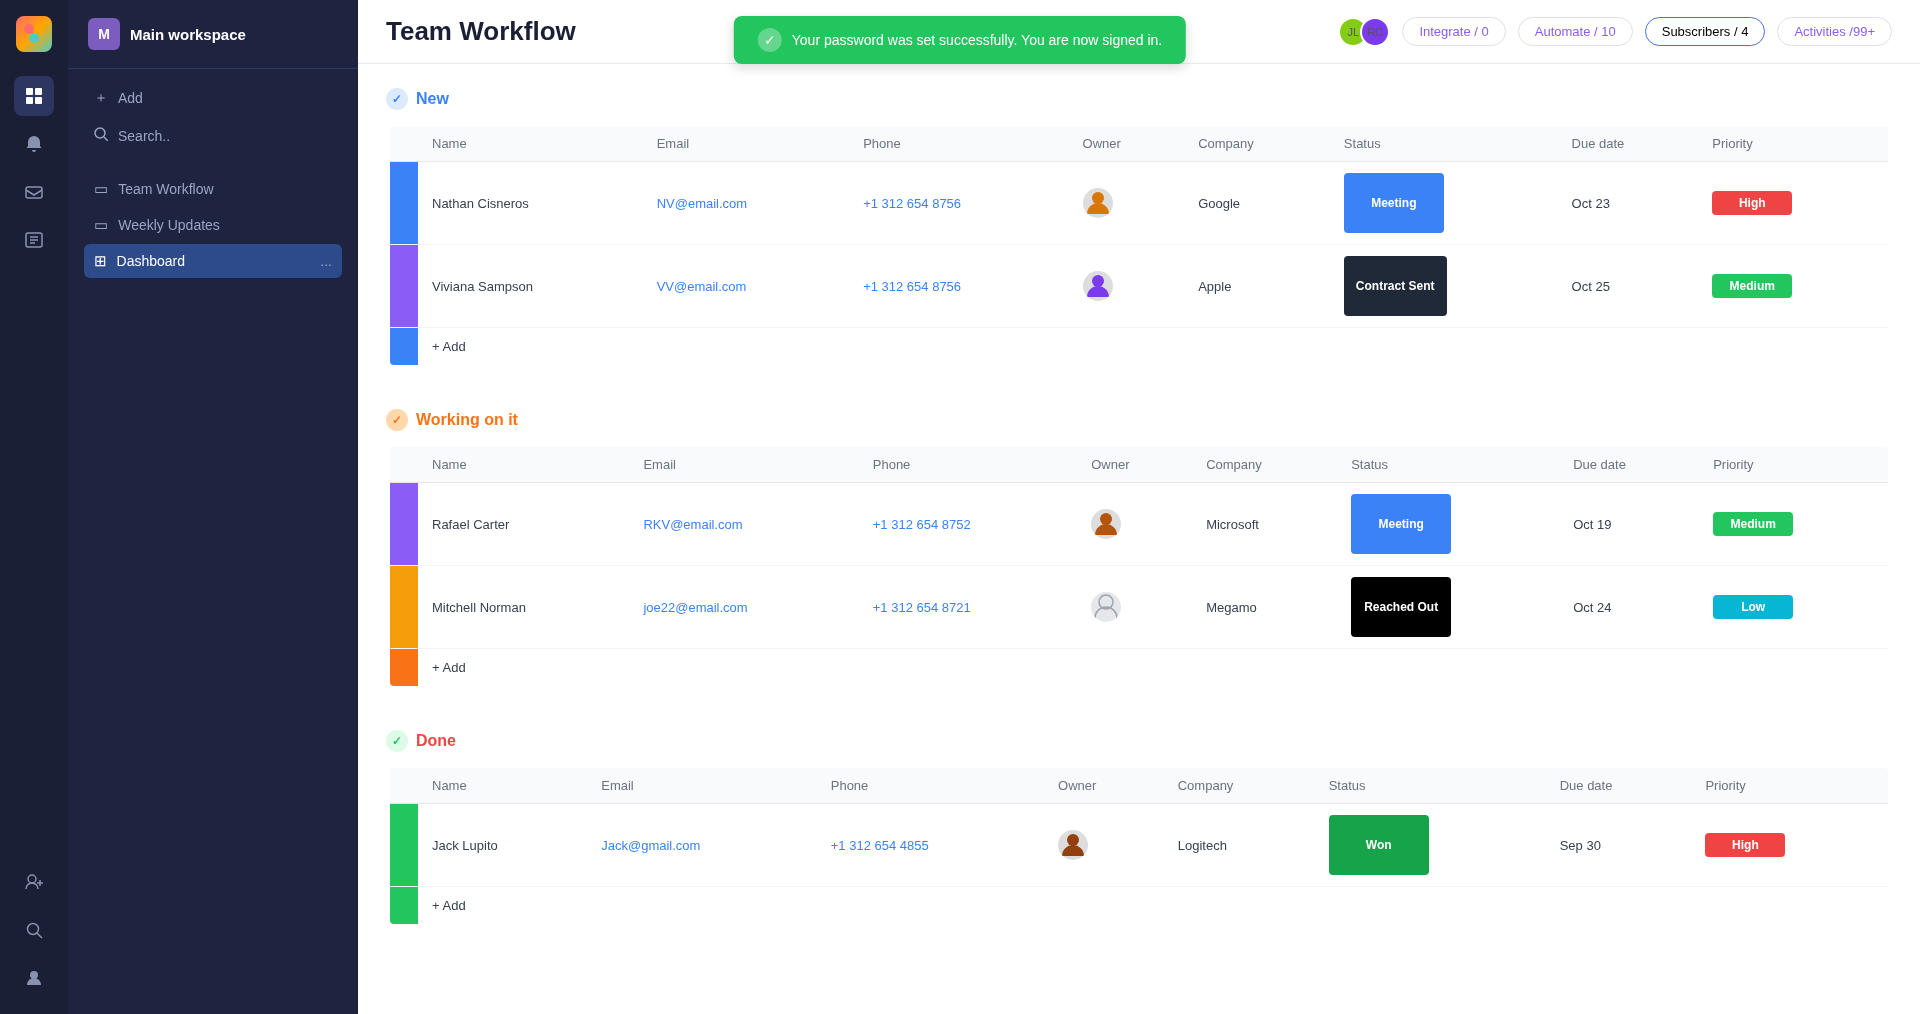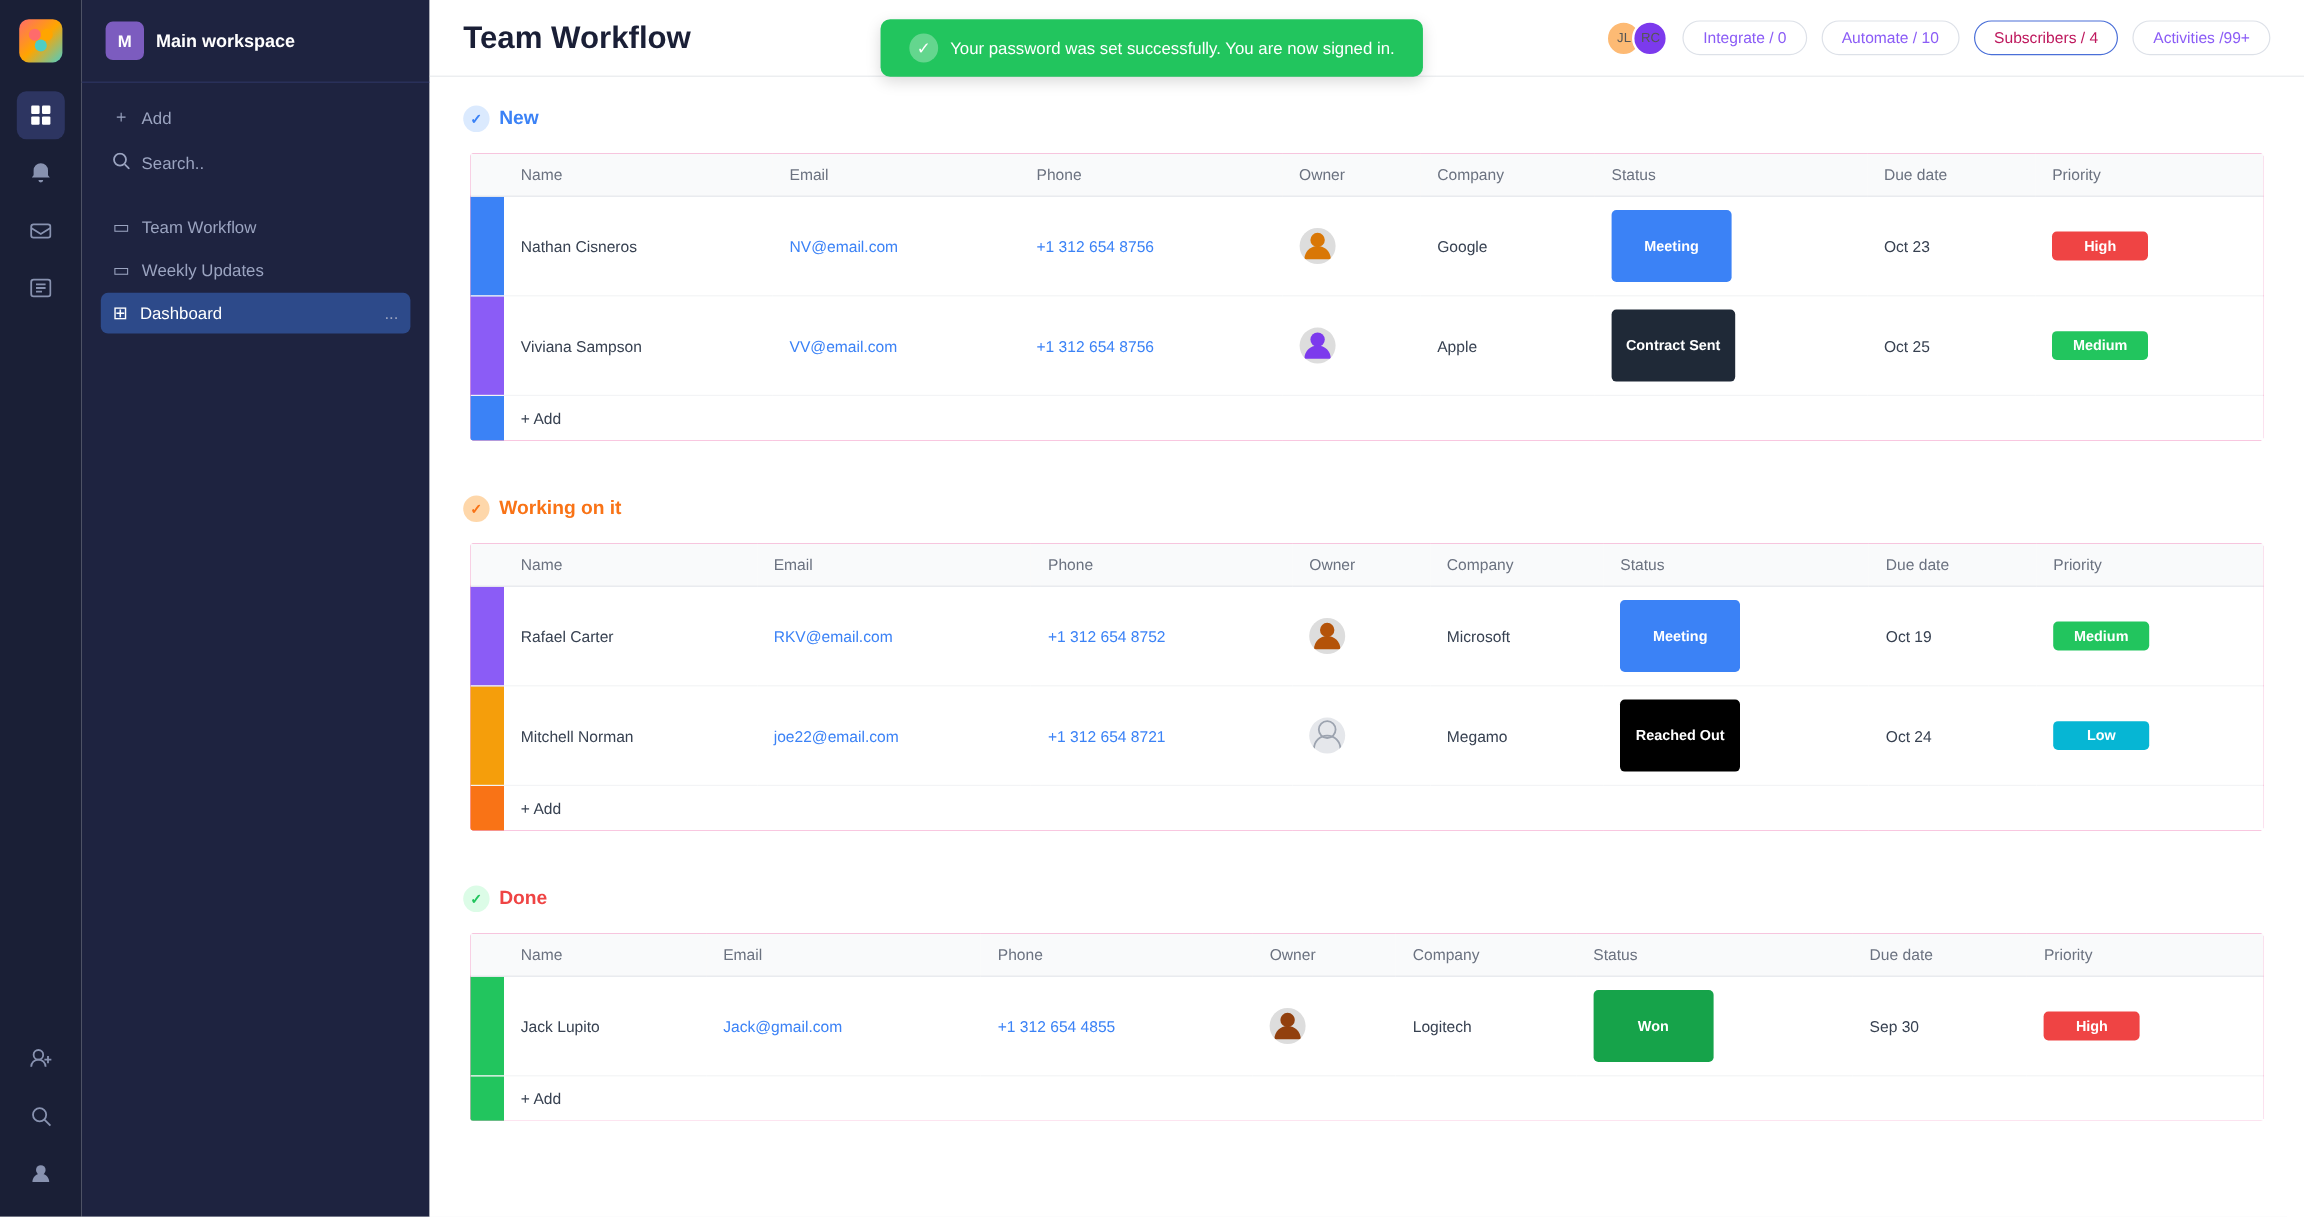--- a/index.html
+++ b/index.html
@@ -117,21 +117,21 @@
     .top-btn {
       padding: 6px 16px;
       border: 1px solid #dde1e8;
       border-radius: 20px;
       background: #fff;
       cursor: pointer;
       font-size: 13px;
       color: #8b5cf6;
       display: flex; align-items: center; gap: 6px;
     }
-    .top-btn.highlighted { border-color: #4a6fd8; color: #be185d; justify-content: center; }
+    .top-btn.highlighted { border-color: #4a6fd8; color: #000000; justify-content: center; }
 
     
     .notification-banner {
       position: fixed;
       top: 16px;
       left: 50%;
       transform: translateX(-50%);
       background: #22c55e;
       color: #fff;
       padding: 12px 24px;
@@ -178,21 +178,21 @@
     .section-header .section-icon.orange { background: #fed7aa; color: #f97316; }
     .section-header .section-icon.green { background: #dcfce7; color: #22c55e; }
     .section-title-new { color: #3b82f6; }
     .section-title-working { color: #f97316; }
     .section-title-done { color: #ef4444; }
 
     
     .data-table {
       width: 100%;
       border-collapse: collapse;
-      border: 6px solid #ec4899;
+      border: 4px solid #ec4899;
       border-radius: 8px;
       overflow: hidden;
     }
     .data-table th {
       background: #f9fafb;
       padding: 10px 14px;
       text-align: left;
       font-size: 13px;
       font-weight: 500;
       color: #6b7280;
@@ -365,21 +365,21 @@
 
   <div class="notification-banner">
     <div class="check-icon">✓</div>
     <span>Your password was set successfully. You are now signed in.</span>
   </div>
 
   <div class="top-bar">
     <h1 class="page-title">Team Workflow</h1>
     <div class="top-bar-actions">
       <div class="avatar-group">
-        <div class="avatar-placeholder" style="background:#fdba74;">JL</div>
+        <div class="avatar-placeholder" style="background:#84cc16;">JL</div>
         <div class="avatar-placeholder" style="background:#7c3aed;">RC</div>
       </div>
       <button class="top-btn">
         <span>Integrate / 0</span>
       </button>
       <button class="top-btn">
         <span>Automate / 10</span>
       </button>
       <button class="top-btn highlighted">
         <span>Subscribers / 4</span>

